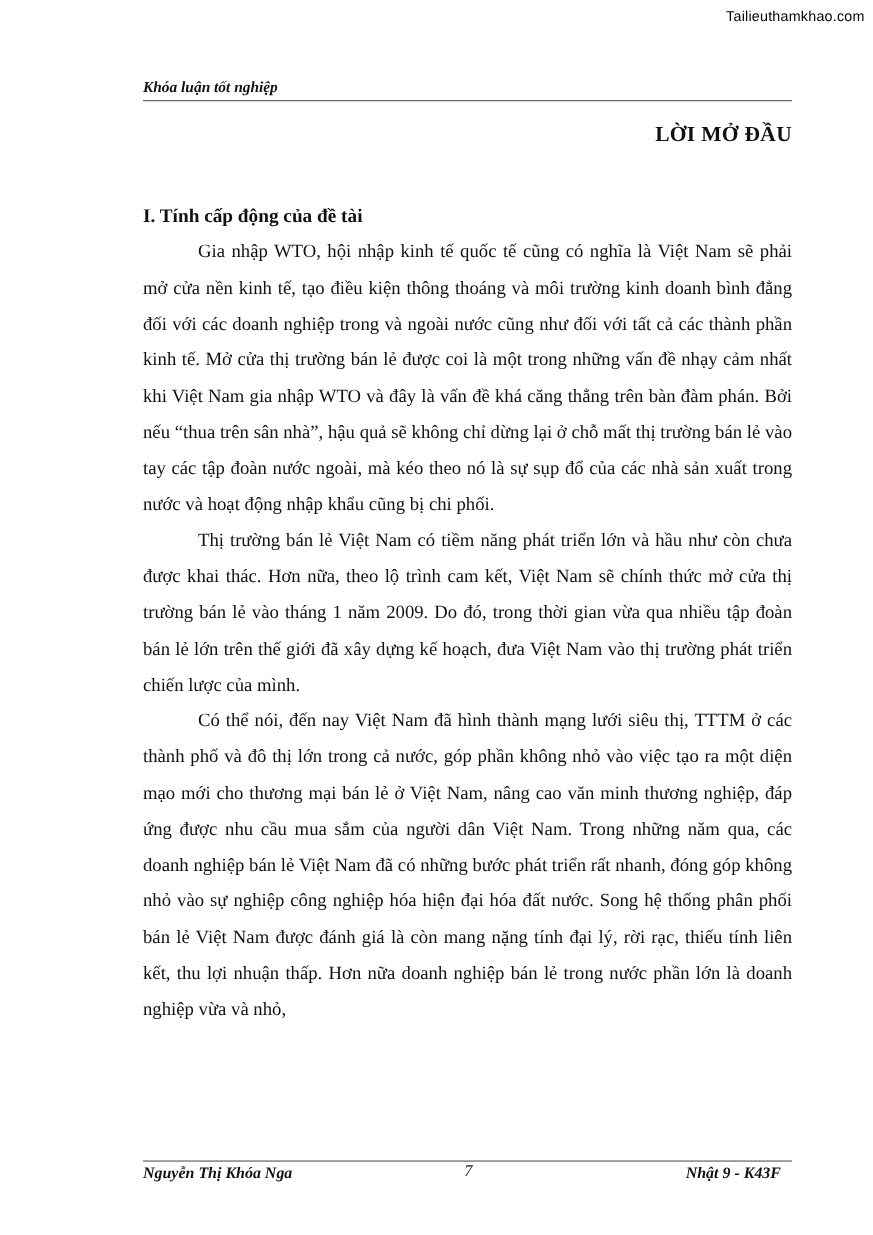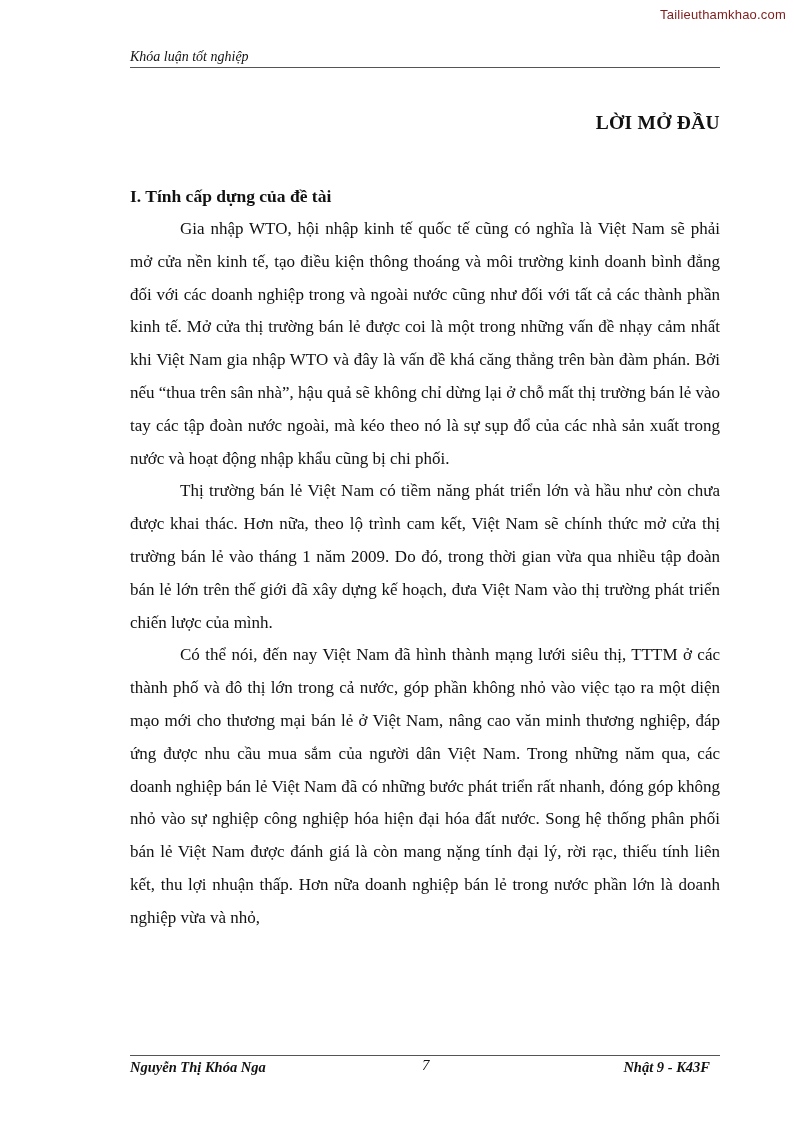--- a/index.html
+++ b/index.html
@@ -1,40 +1,40 @@
 <!DOCTYPE html>
 <html><head>
   <meta charset="utf-8">
   <style>
     html, body { margin: 0; padding: 0; background: #ffffff; }
     body { width: 794px; height: 1123px; position: relative; overflow: hidden; font-family: "Liberation Serif", serif; color: #111; }
-    .watermark { position: absolute; top: 7px; right: 8px; font-family: "Liberation Sans", sans-serif; font-size: 13px; color: #7f1d1d; letter-spacing: 0.2px; }
+    .watermark { position: absolute; top: 7px; right: 8px; font-family: "Liberation Sans", sans-serif; font-size: 13px; color: #000000; letter-spacing: 0.2px; }
     .header { position: absolute; left: 130px; top: 48px; width: 590px; border-bottom: 1.2px solid #555; padding-bottom: 1px; }
-    .header-title { font-size: 14px; font-weight: normal; font-style: italic; line-height: 18px; }
+    .header-title { font-size: 14px; font-weight: bold; font-style: italic; line-height: 18px; margin-top: 24px; }
     .doc-title { position: absolute; left: 130px; top: 112px; width: 590px; text-align: right; font-size: 19.5px; font-weight: bold; letter-spacing: 0.3px; }
     .section-heading { position: absolute; left: 130px; top: 186px; font-size: 17.5px; font-weight: bold; }
     .body { position: absolute; left: 130px; top: 213px; width: 590px; font-size: 17px; line-height: 32.8px; text-align: justify; }
     .body p { margin: 0; text-indent: 50px; }
     .footer { position: absolute; left: 130px; top: 1055px; width: 590px; border-top: 1.2px solid #555; height: 26px; }
     .footer-author { position: absolute; left: 0; top: 3px; font-size: 14.5px; font-weight: bold; font-style: italic; }
     .footer-page { position: absolute; left: 292px; top: 1px; font-size: 15px; font-style: italic; }
     .footer-class { position: absolute; right: 10px; top: 3px; font-size: 14.5px; font-weight: bold; font-style: italic; }
   </style>
 </head>
 <body>
 
 <div class="watermark">Tailieuthamkhao.com</div>
 
 <div class="header">
   <div class="header-title">Khóa luận tốt nghiệp</div>
 </div>
 
 <div class="doc-title">LỜI MỞ ĐẦU</div>
 
-<div class="section-heading">I. Tính cấp dựng của đề tài</div>
+<div class="section-heading">I. Tính cấp động của đề tài</div>
 
 <div class="body">
   <p>Gia nhập WTO, hội nhập kinh tế quốc tế cũng có nghĩa là Việt Nam sẽ phải mở cửa nền kinh tế, tạo điều kiện thông thoáng và môi trường kinh doanh bình đẳng đối với các doanh nghiệp trong và ngoài nước cũng như đối với tất cả các thành phần kinh tế. Mở cửa thị trường bán lẻ được coi là một trong những vấn đề nhạy cảm nhất khi Việt Nam gia nhập WTO và đây là vấn đề khá căng thẳng trên bàn đàm phán. Bởi nếu “thua trên sân nhà”, hậu quả sẽ không chỉ dừng lại ở chỗ mất thị trường bán lẻ vào tay các tập đoàn nước ngoài, mà kéo theo nó là sự sụp đổ của các nhà sản xuất trong nước và hoạt động nhập khẩu cũng bị chi phối.</p>
   <p>Thị trường bán lẻ Việt Nam có tiềm năng phát triển lớn và hầu như còn chưa được khai thác. Hơn nữa, theo lộ trình cam kết, Việt Nam sẽ chính thức mở cửa thị trường bán lẻ vào tháng 1 năm 2009. Do đó, trong thời gian vừa qua nhiều tập đoàn bán lẻ lớn trên thế giới đã xây dựng kế hoạch, đưa Việt Nam vào thị trường phát triển chiến lược của mình.</p>
   <p>Có thể nói, đến nay Việt Nam đã hình thành mạng lưới siêu thị, TTTM ở các thành phố và đô thị lớn trong cả nước, góp phần không nhỏ vào việc tạo ra một diện mạo mới cho thương mại bán lẻ ở Việt Nam, nâng cao văn minh thương nghiệp, đáp ứng được nhu cầu mua sắm của người dân Việt Nam. Trong những năm qua, các doanh nghiệp bán lẻ Việt Nam đã có những bước phát triển rất nhanh, đóng góp không nhỏ vào sự nghiệp công nghiệp hóa hiện đại hóa đất nước. Song hệ thống phân phối bán lẻ Việt Nam được đánh giá là còn mang nặng tính đại lý, rời rạc, thiếu tính liên kết, thu lợi nhuận thấp. Hơn nữa doanh nghiệp bán lẻ trong nước phần lớn là doanh nghiệp vừa và nhỏ,</p>
 </div>
 
 <div class="footer">
   <div class="footer-author">Nguyễn Thị Khóa Nga</div>
   <div class="footer-page">7</div>

